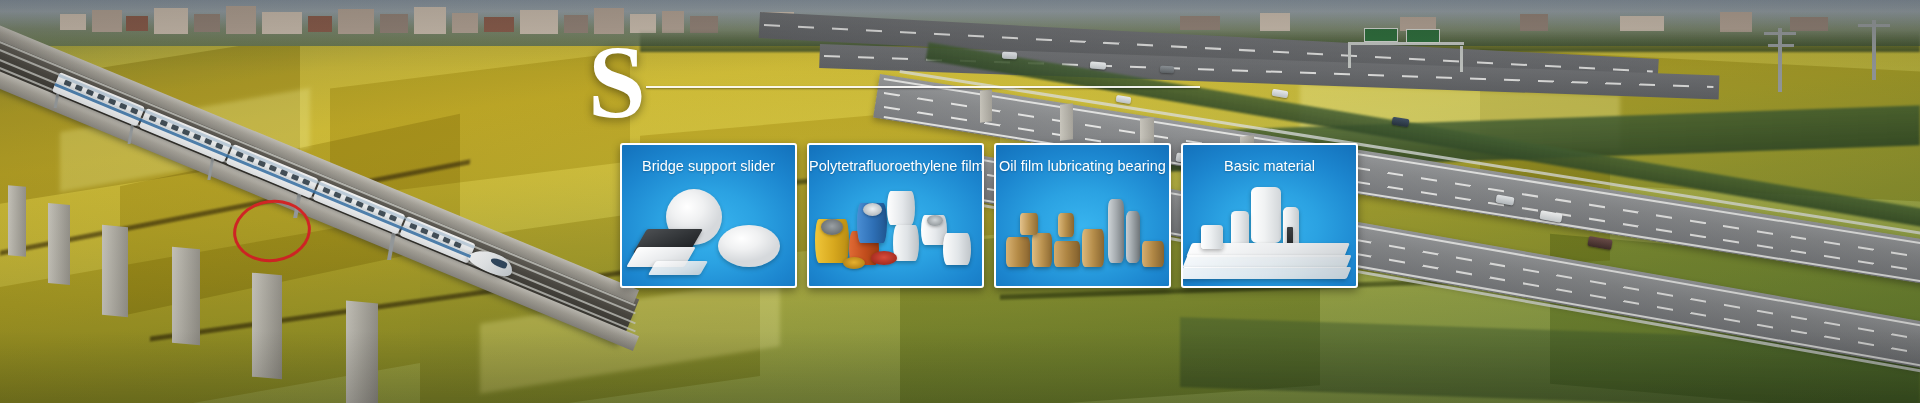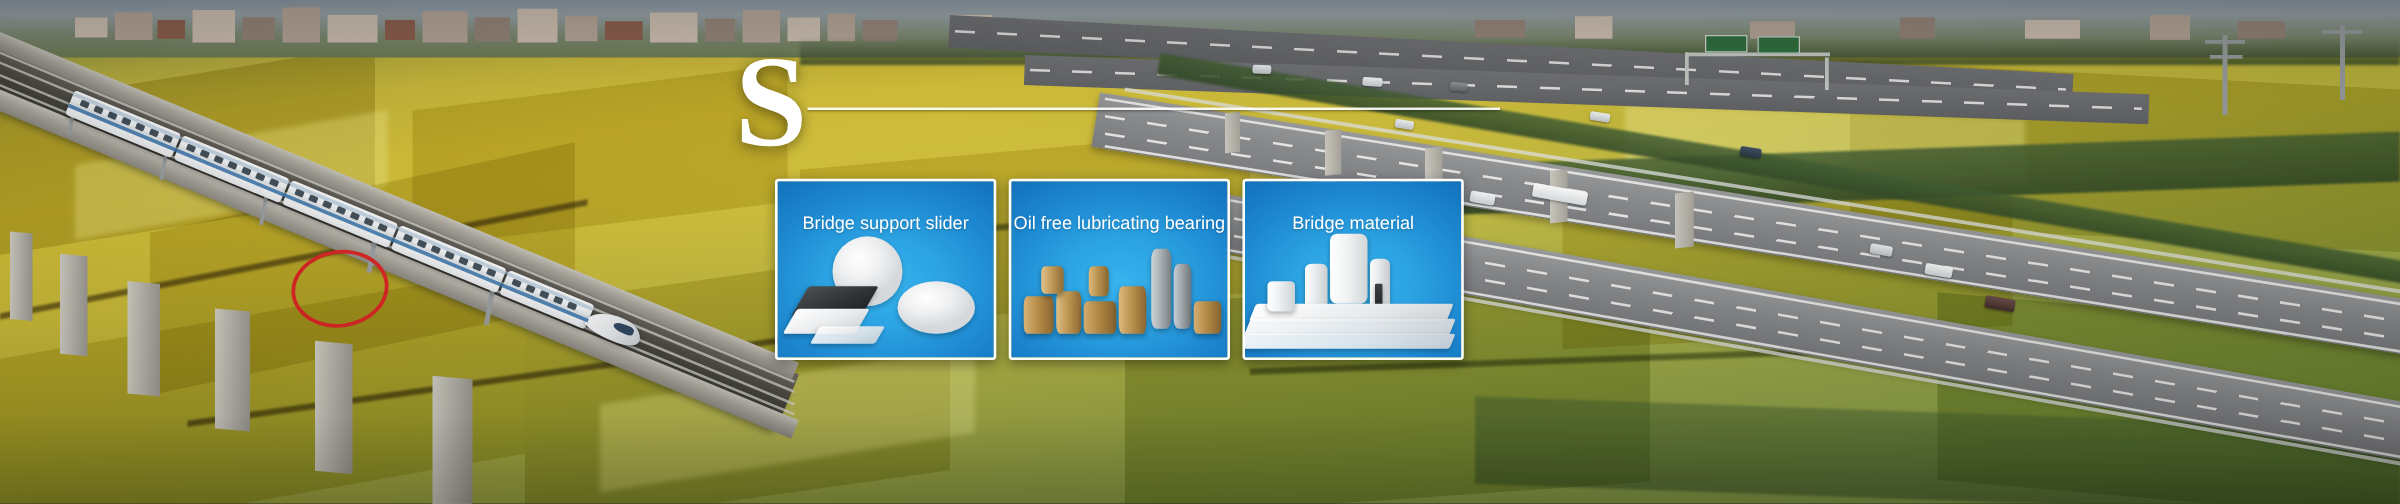--- a/index.html
+++ b/index.html
@@ -258,21 +258,21 @@
     width: 177px; height: 145px;
     border: 2px solid #ffffff;
     border-radius: 3px;
     background:
       radial-gradient(78% 72% at 50% 58%, #38b4ef 0%, #2ba2e2 36%, #1c86cf 72%, #1473bd 100%);
     box-shadow: 0 3px 9px rgba(0,0,0,.38);
     overflow: hidden;
   }
   .card-title {
     position: absolute;
-    left: 0; right: 0; top: 26px;
+    left: 0; right: 0; top: 13px;
     text-align: center;
     font-size: 14.5px;
     color: #ffffff;
     font-family: "Liberation Sans", sans-serif;
     white-space: nowrap;
     text-shadow: 0 1px 2px rgba(0,0,0,.25);
   }
   .card-art {
     position: absolute;
     left: 0; right: 0; bottom: 0; top: 40px;
@@ -531,38 +531,55 @@
       <div class="card-title">Bridge support slider</div>
       <div class="card-art">
         <div class="disc" style="left:44px;  top:4px;  width:56px; height:56px;"></div>
         <div class="disc" style="left:96px;  top:40px; width:62px; height:42px; border-radius:50%;"></div>
         <div class="plate-dark" style="left:18px; top:44px; width:56px; height:24px; transform:skewX(-30deg); border-radius:2px;"></div>
         <div class="plate" style="left:10px;  top:62px; width:58px; height:20px; transform:skewX(-30deg); border-radius:2px;"></div>
         <div class="plate" style="left:30px;  top:76px; width:52px; height:14px; transform:skewX(-30deg); border-radius:2px; opacity:.9;"></div>
       </div>
     </div>
 
-
     <div class="card">
-      <div class="card-title">Oil free lubricating bearing</div>
+      <div class="card-title">Polytetrafluoroethylene film</div>
+      <div class="card-art">
+        <div class="roll" style="left:6px;  top:34px; width:34px; height:44px; background:linear-gradient(90deg,#f0c63a,#d7a81e 55%,#b98c12);"></div>
+        <div class="ring" style="left:12px; top:34px; width:22px; height:16px; background:radial-gradient(50% 50% at 50% 45%,#9aa0a4,#6d7377); "></div>
+        <div class="roll" style="left:40px; top:46px; width:30px; height:34px; background:linear-gradient(90deg,#e06a34,#c14d1c 55%,#9c3a10);"></div>
+        <div class="roll" style="left:48px; top:18px; width:30px; height:40px; background:linear-gradient(90deg,#4a8ed4,#2e6fb5 55%,#1f558f);"></div>
+        <div class="ring" style="left:54px; top:18px; width:19px; height:13px; background:radial-gradient(50% 50% at 50% 45%,#eef1f3,#b9bfc3);"></div>
+        <div class="roll" style="left:78px; top:6px;  width:28px; height:34px; background:linear-gradient(90deg,#ffffff,#e4e7ea 55%,#c2c7cb);"></div>
+        <div class="roll" style="left:84px; top:40px; width:26px; height:36px; background:linear-gradient(90deg,#fafbfb,#dfe3e6 55%,#bdc2c6);"></div>
+        <div class="ring" style="left:62px; top:66px; width:26px; height:14px; background:radial-gradient(50% 50% at 50% 45%,#d84a3a,#a82e22); border-radius:50%;"></div>
+        <div class="ring" style="left:34px; top:72px; width:22px; height:12px; background:radial-gradient(50% 50% at 50% 45%,#e7b02e,#b9861a); border-radius:50%;"></div>
+        <div class="roll" style="left:112px;top:30px; width:26px; height:30px; background:linear-gradient(90deg,#ffffff,#e6e9ec 55%,#c6cbcf);"></div>
+        <div class="roll" style="left:134px;top:48px; width:28px; height:32px; background:linear-gradient(90deg,#fdfdfd,#e1e5e8 55%,#c0c5c9);"></div>
+        <div class="ring" style="left:118px;top:30px; width:16px; height:11px; background:radial-gradient(50% 50% at 50% 45%,#cfd4d7,#9aa0a4);"></div>
+      </div>
+    </div>
+
+    <div class="card">
+      <div class="card-title">Oil film lubricating bearing</div>
       <div class="card-art">
         <div class="bush" style="left:10px; top:52px; width:24px; height:30px; background:linear-gradient(90deg,#d8b273,#b48a46 50%,#8a6530);"></div>
         <div class="bush" style="left:36px; top:48px; width:20px; height:34px; background:linear-gradient(90deg,#e0bd82,#bb9350 50%,#8d6a33);"></div>
         <div class="bush" style="left:58px; top:56px; width:26px; height:26px; background:linear-gradient(90deg,#d3ab6c,#ad8442 50%,#82602d);"></div>
         <div class="bush" style="left:86px; top:44px; width:22px; height:38px; background:linear-gradient(90deg,#dcb97c,#b68e4b 50%,#896630);"></div>
         <div class="cyl" style="left:112px;top:14px; width:16px; height:64px; background:linear-gradient(90deg,#cfd4d7,#a6acb0 50%,#787e82);"></div>
         <div class="cyl" style="left:130px;top:26px; width:14px; height:52px; background:linear-gradient(90deg,#c8ced2,#9ba2a6 50%,#6f7579);"></div>
         <div class="bush" style="left:146px;top:56px; width:22px; height:26px; background:linear-gradient(90deg,#d6ae70,#b08745 50%,#856330);"></div>
         <div class="bush" style="left:24px; top:28px; width:18px; height:22px; background:linear-gradient(90deg,#e3c28c,#bd9654 50%,#8f6c35);"></div>
         <div class="bush" style="left:62px; top:28px; width:16px; height:24px; background:linear-gradient(90deg,#dcb97c,#b68e4b 50%,#896630);"></div>
       </div>
     </div>
 
     <div class="card">
-      <div class="card-title">Bridge material</div>
+      <div class="card-title">Basic material</div>
       <div class="card-art">
         <div class="cyl" style="left:68px; top:2px;  width:30px; height:56px; background:linear-gradient(90deg,#ffffff,#f0f2f3 45%,#d2d6d9); border-radius:6px/10%;"></div>
         <div class="cyl" style="left:48px; top:26px; width:18px; height:38px; background:linear-gradient(90deg,#fdfdfd,#e9ecee 45%,#cacfd2); border-radius:5px/12%;"></div>
         <div class="cyl" style="left:100px;top:22px; width:16px; height:40px; background:linear-gradient(90deg,#fbfbfb,#e6e9eb 45%,#c6cbce); border-radius:5px/12%;"></div>
         <div class="bar" style="left:104px;top:42px; width:6px;  height:26px; background:linear-gradient(180deg,#3c3f42,#1c1e20); border-radius:1px;"></div>
         <div class="plate" style="left:6px;   top:58px; width:158px; height:14px; transform:skewX(-22deg); border-radius:2px;"></div>
         <div class="plate" style="left:2px;   top:70px; width:164px; height:13px; transform:skewX(-22deg); border-radius:2px; opacity:.96;"></div>
         <div class="plate" style="left:-2px;  top:82px; width:168px; height:12px; transform:skewX(-22deg); border-radius:2px; opacity:.92;"></div>
         <div class="cyl" style="left:18px; top:40px; width:22px; height:24px; background:linear-gradient(90deg,#ffffff,#eceff1 45%,#cdd2d5); border-radius:4px/14%;"></div>
       </div>

